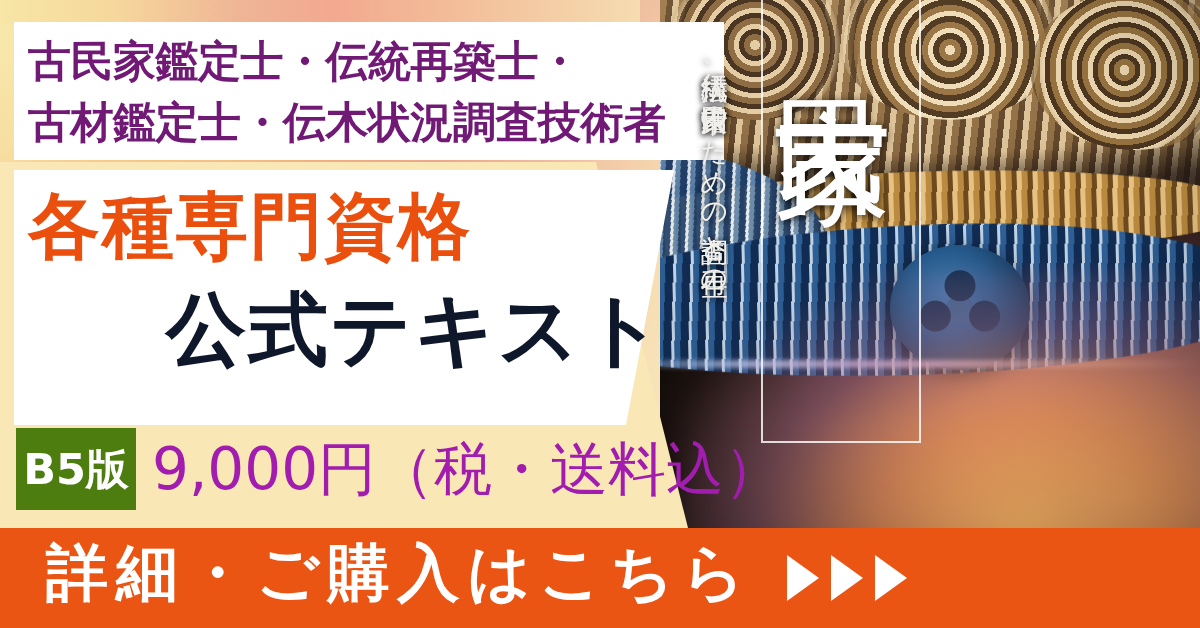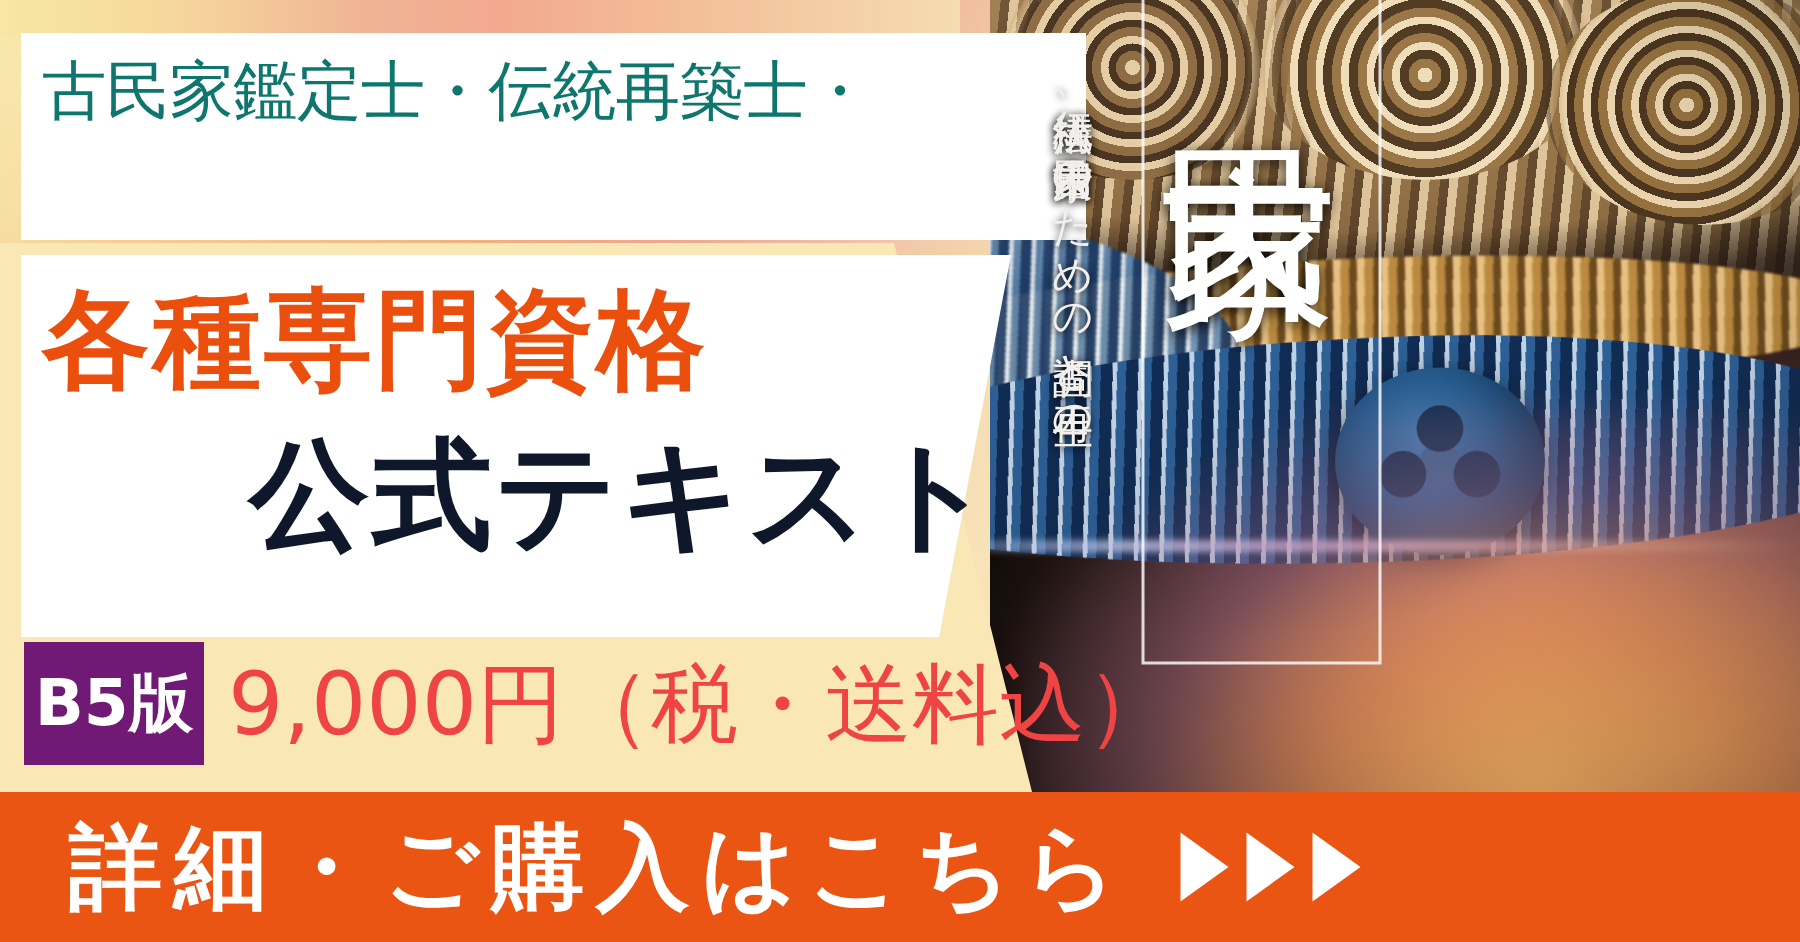--- a/index.html
+++ b/index.html
@@ -132,58 +132,58 @@
   .top-strip{
     position:absolute;left:0;top:0;width:640px;height:24px;
     background:linear-gradient(90deg,#f7e6a6 0%,#f6d79c 18%,#efb495 38%,#f2a98f 52%,#f3b896 66%,#f3c9a2 82%,#f6dcb0 100%);
   }
 
   
   .panel-head{
     position:absolute;left:14px;top:22px;width:710px;height:138px;background:#fff;
   }
   .head-line{
-    color:#0f766e;font-weight:400;font-size:43px;line-height:1.42;
+    color:#701a75;font-weight:700;font-size:43px;line-height:1.42;
     letter-spacing:-.5px;white-space:nowrap;padding-left:14px;
   }
   .head-line.l1{padding-top:9px;}
 
   
   .panel-main{
     position:absolute;left:14px;top:170px;width:660px;height:255px;background:#fff;
     clip-path:polygon(0 0, 660px 0, 612px 255px, 0 255px);
   }
   .main-l1{
     position:absolute;left:28px;top:190px;
     color:#ea4f0d;font-weight:700;font-size:72px;line-height:1;letter-spacing:2px;white-space:nowrap;
   }
   .main-l2{
     position:absolute;left:166px;top:290px;
     color:#0f172a;font-weight:700;font-size:80px;line-height:1;letter-spacing:2px;white-space:nowrap;
   }
 
   
   .badge{
-    position:absolute;left:16px;top:428px;width:120px;height:82px;background:#701a75;
+    position:absolute;left:16px;top:428px;width:120px;height:82px;background:#4d7c0f;
     display:flex;align-items:center;justify-content:center;
   }
   .badge span{color:#fff;font-weight:700;font-size:43px;line-height:1;letter-spacing:0;}
   .price{
     position:absolute;left:152px;top:432px;
-    color:#ef4444;font-weight:400;font-size:58px;line-height:1.3;white-space:nowrap;
+    color:#a21caf;font-weight:400;font-size:58px;line-height:1.3;white-space:nowrap;
   }
 
   
   .cta{
     position:absolute;left:0;top:528px;width:1200px;height:100px;background:#ea5514;
     display:flex;align-items:center;
   }
   .cta-text{
     color:#fff;font-weight:700;font-size:62px;line-height:1;letter-spacing:8px;
-    margin-left:46px;white-space:nowrap;
+    margin-left:46px;white-space:nowrap;font-family:Liberation Mono, monospace;
   }
   .arrows{display:flex;align-items:center;gap:12px;margin-left:34px;}
   .arrow{width:0;height:0;border-left:32px solid #fff;border-top:23px solid transparent;border-bottom:23px solid transparent;}
 </style>
 </head>
 <body>
 
 <div class="banner">
 
   <div class="photo">
@@ -202,20 +202,21 @@
   </div>
 
   <div class="left-bg">
     <div class="tint"></div>
   </div>
   <div class="cream-wedge w2"></div>
   <div class="top-strip"></div>
 
   <div class="panel-head">
     <div class="head-line l1">古民家鑑定士・伝統再築士・</div>
+    <div class="head-line l2">古材鑑定士・伝木状況調査技術者</div>
   </div>
 
   <div class="panel-main"></div>
   <div class="main-l1">各種専門資格</div>
   <div class="main-l2">公式テキスト</div>
 
   <div class="badge">
     <span>B5版</span>
   </div>
   <div class="price">9,000円（税・送料込）</div>

